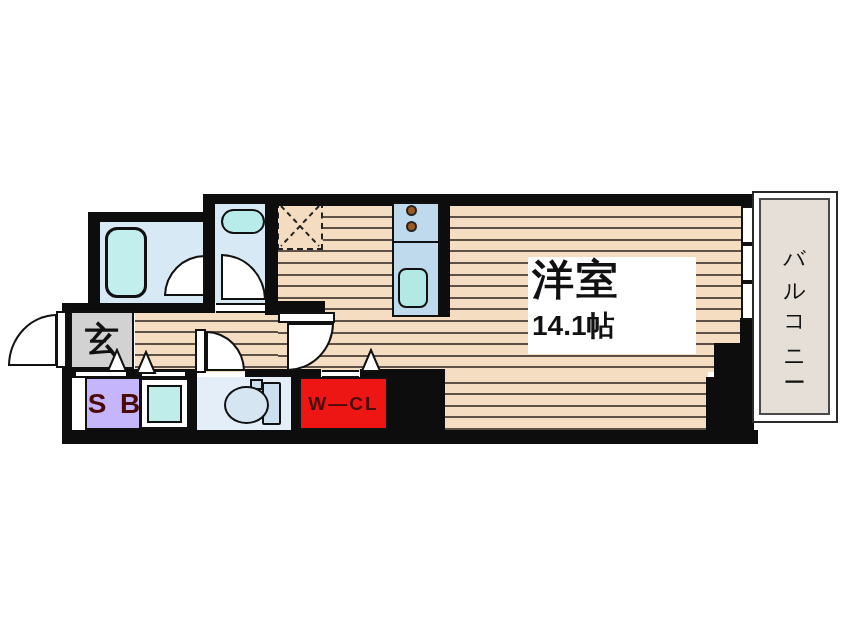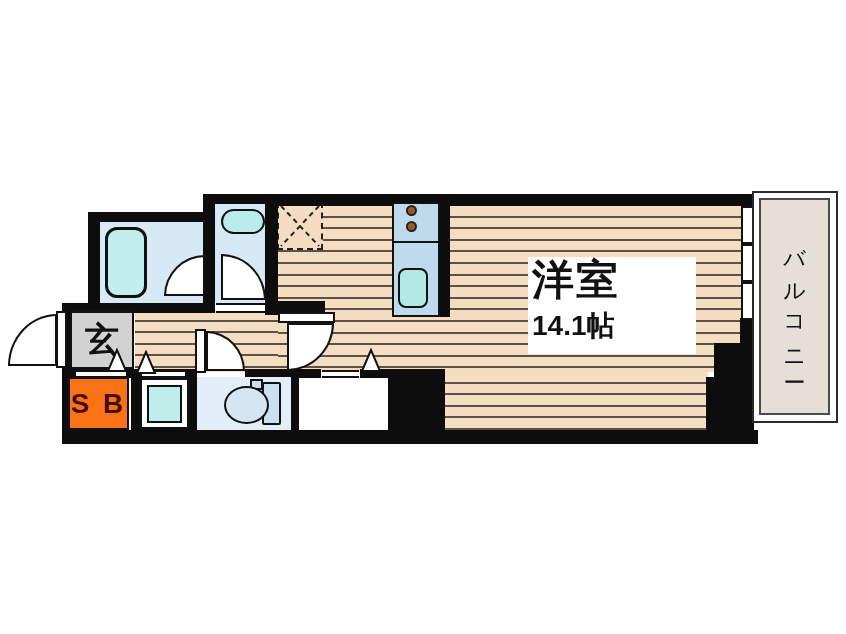--- a/index.html
+++ b/index.html
@@ -62,29 +62,32 @@
 
   <div class="room" style="left:100px;top:222px;width:103px;height:81px;background:#d8e9f6;"></div>
   <div class="fixture" style="left:105px;top:227px;width:42px;height:71px;background:#c3eeee;border:3px solid #111;border-radius:12px;"></div>
   <div class="room" style="left:215px;top:204px;width:50px;height:99px;background:#d8e9f6;"></div>
   <div class="fixture" style="left:221px;top:209px;width:44px;height:25px;background:#b7ecea;border:2px solid #111;border-radius:13px;"></div>
 
   <div class="room" style="left:70px;top:311px;width:64px;height:58px;background:#d2d2d2;border:2px solid #111;display:flex;align-items:center;justify-content:center;">
     <span class="plan-text" style="font-size:34px;font-weight:600;">玄</span>
   </div>
 
-  <div class="room red-label" style="left:68px;top:377px;width:61px;height:53px;background:#f97316;border:2px solid #111;">
+  <div class="room red-label" style="left:85px;top:377px;width:61px;height:53px;background:#c4b5fd;border:2px solid #111;">
     <span style="font-size:28px;letter-spacing:3px;">S B</span>
   </div>
   <div class="room" style="left:139px;top:377px;width:51px;height:53px;background:#fff;border:3px solid #111;"></div>
   <div class="fixture" style="left:147px;top:385px;width:35px;height:38px;background:#bfeeea;border:2px solid #111;"></div>
   <div class="room" style="left:197px;top:377px;width:94px;height:53px;background:#e3eef8;"></div>
   <div class="fixture" style="left:262px;top:382px;width:19px;height:43px;background:#ccdff0;border:2px solid #111;border-radius:2px;"></div>
   <div class="fixture" style="left:250px;top:379px;width:13px;height:11px;background:#ccdff0;border:2px solid #111;"></div>
   <div class="fixture" style="left:224px;top:386px;width:45px;height:38px;background:#d6e5f2;border:2px solid #111;border-radius:50%;"></div>
+  <div class="room red-label" style="left:299px;top:377px;width:89px;height:53px;background:#ee1515;border:2px solid #111;">
+    <span style="font-size:19px;letter-spacing:2px;">W—CL</span>
+  </div>
 
   <div class="threshold" style="left:76px;top:370px;width:50px;height:8px;"></div>
   <div class="threshold" style="left:142px;top:370px;width:43px;height:8px;"></div>
   <div class="threshold" style="left:322px;top:370px;width:37px;height:8px;"></div>
   <div class="threshold" style="left:216px;top:303px;width:49px;height:10px;"></div>
 
   <div class="fixture" style="left:392px;top:202px;width:48px;height:115px;background:#bfdaec;border:2px solid #111;">
     <div style="position:absolute;left:0;top:0;width:100%;height:37px;border-bottom:2px solid #111;"></div>
   </div>
   <div class="fixture" style="left:406px;top:205px;width:11px;height:11px;background:#a05a20;border:2px solid #222;border-radius:50%;"></div>

